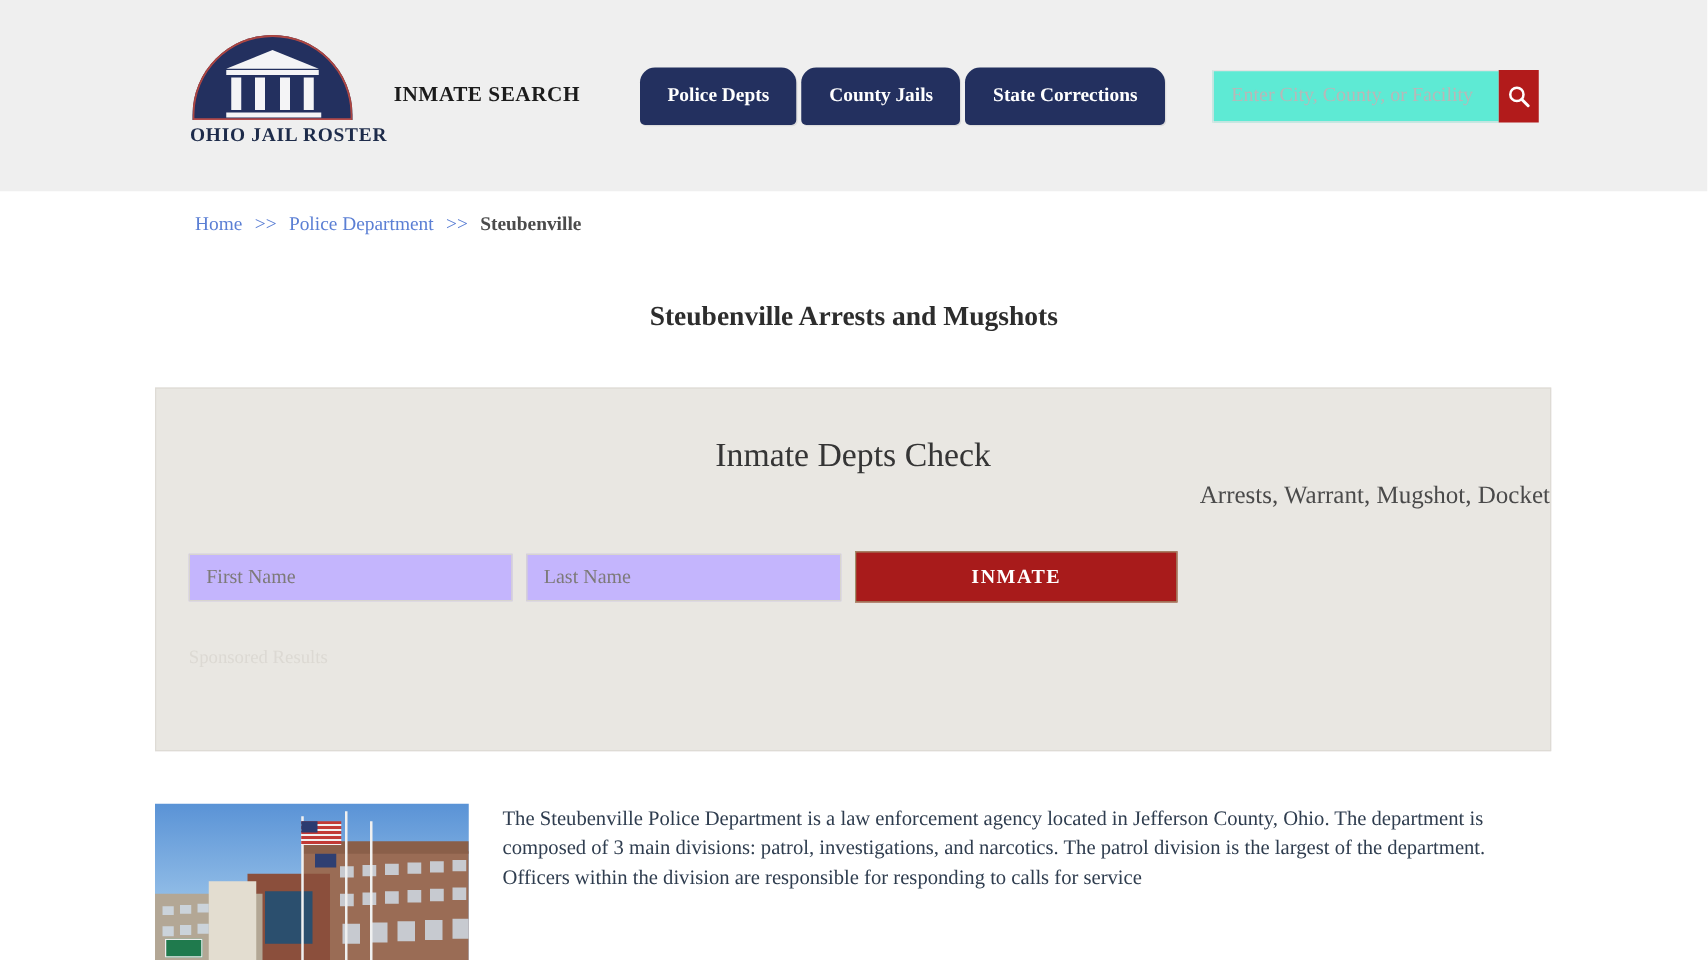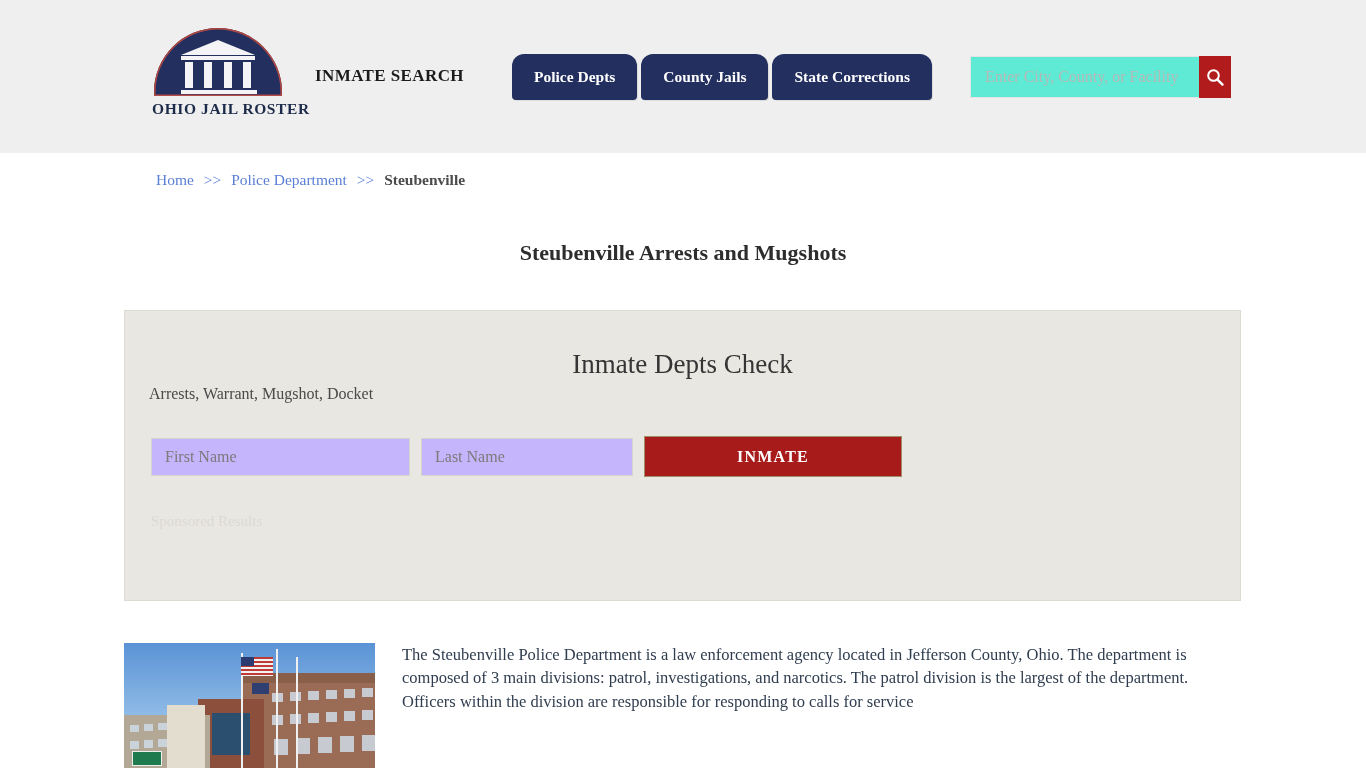--- a/index.html
+++ b/index.html
@@ -198,43 +198,43 @@
   }
   .card-title {
     margin-top: 38px;
     text-align: center;
     font-size: 27px;
     color: #353535;
     font-weight: normal;
   }
   .card-subtitle {
     margin-top: 5px;
-    text-align: left;
-    font-size: 16px;
+    text-align: right;
+    font-size: 20px;
     color: #4a4a4a;
     padding-left: 24px;
   }
   .card-form {
     margin-top: 33px;
     padding: 0 26px;
     display: flex;
     align-items: center;
   }
   .card-form .fld {
     height: 38px;
     border: 1px solid #d8d5cf;
     background: #c4b5fd;
     font-family: "Liberation Serif", serif;
     font-size: 16px;
     color: #3a3a3a;
     padding: 0 13px;
     outline: none;
   }
   .fld-first { width: 259px; margin-right: 11px; }
-  .fld-last  { width: 212px; margin-right: 11px; }
+  .fld-last  { width: 252px; margin-right: 11px; }
   .fld-state {
     width: 259px;
     margin-right: 11px;
     appearance: none;
     -webkit-appearance: none;
     background-image:
       linear-gradient(45deg, transparent 50%, #222 50%),
       linear-gradient(135deg, #222 50%, transparent 50%);
     background-position:
       calc(100% - 20px) 16px,

